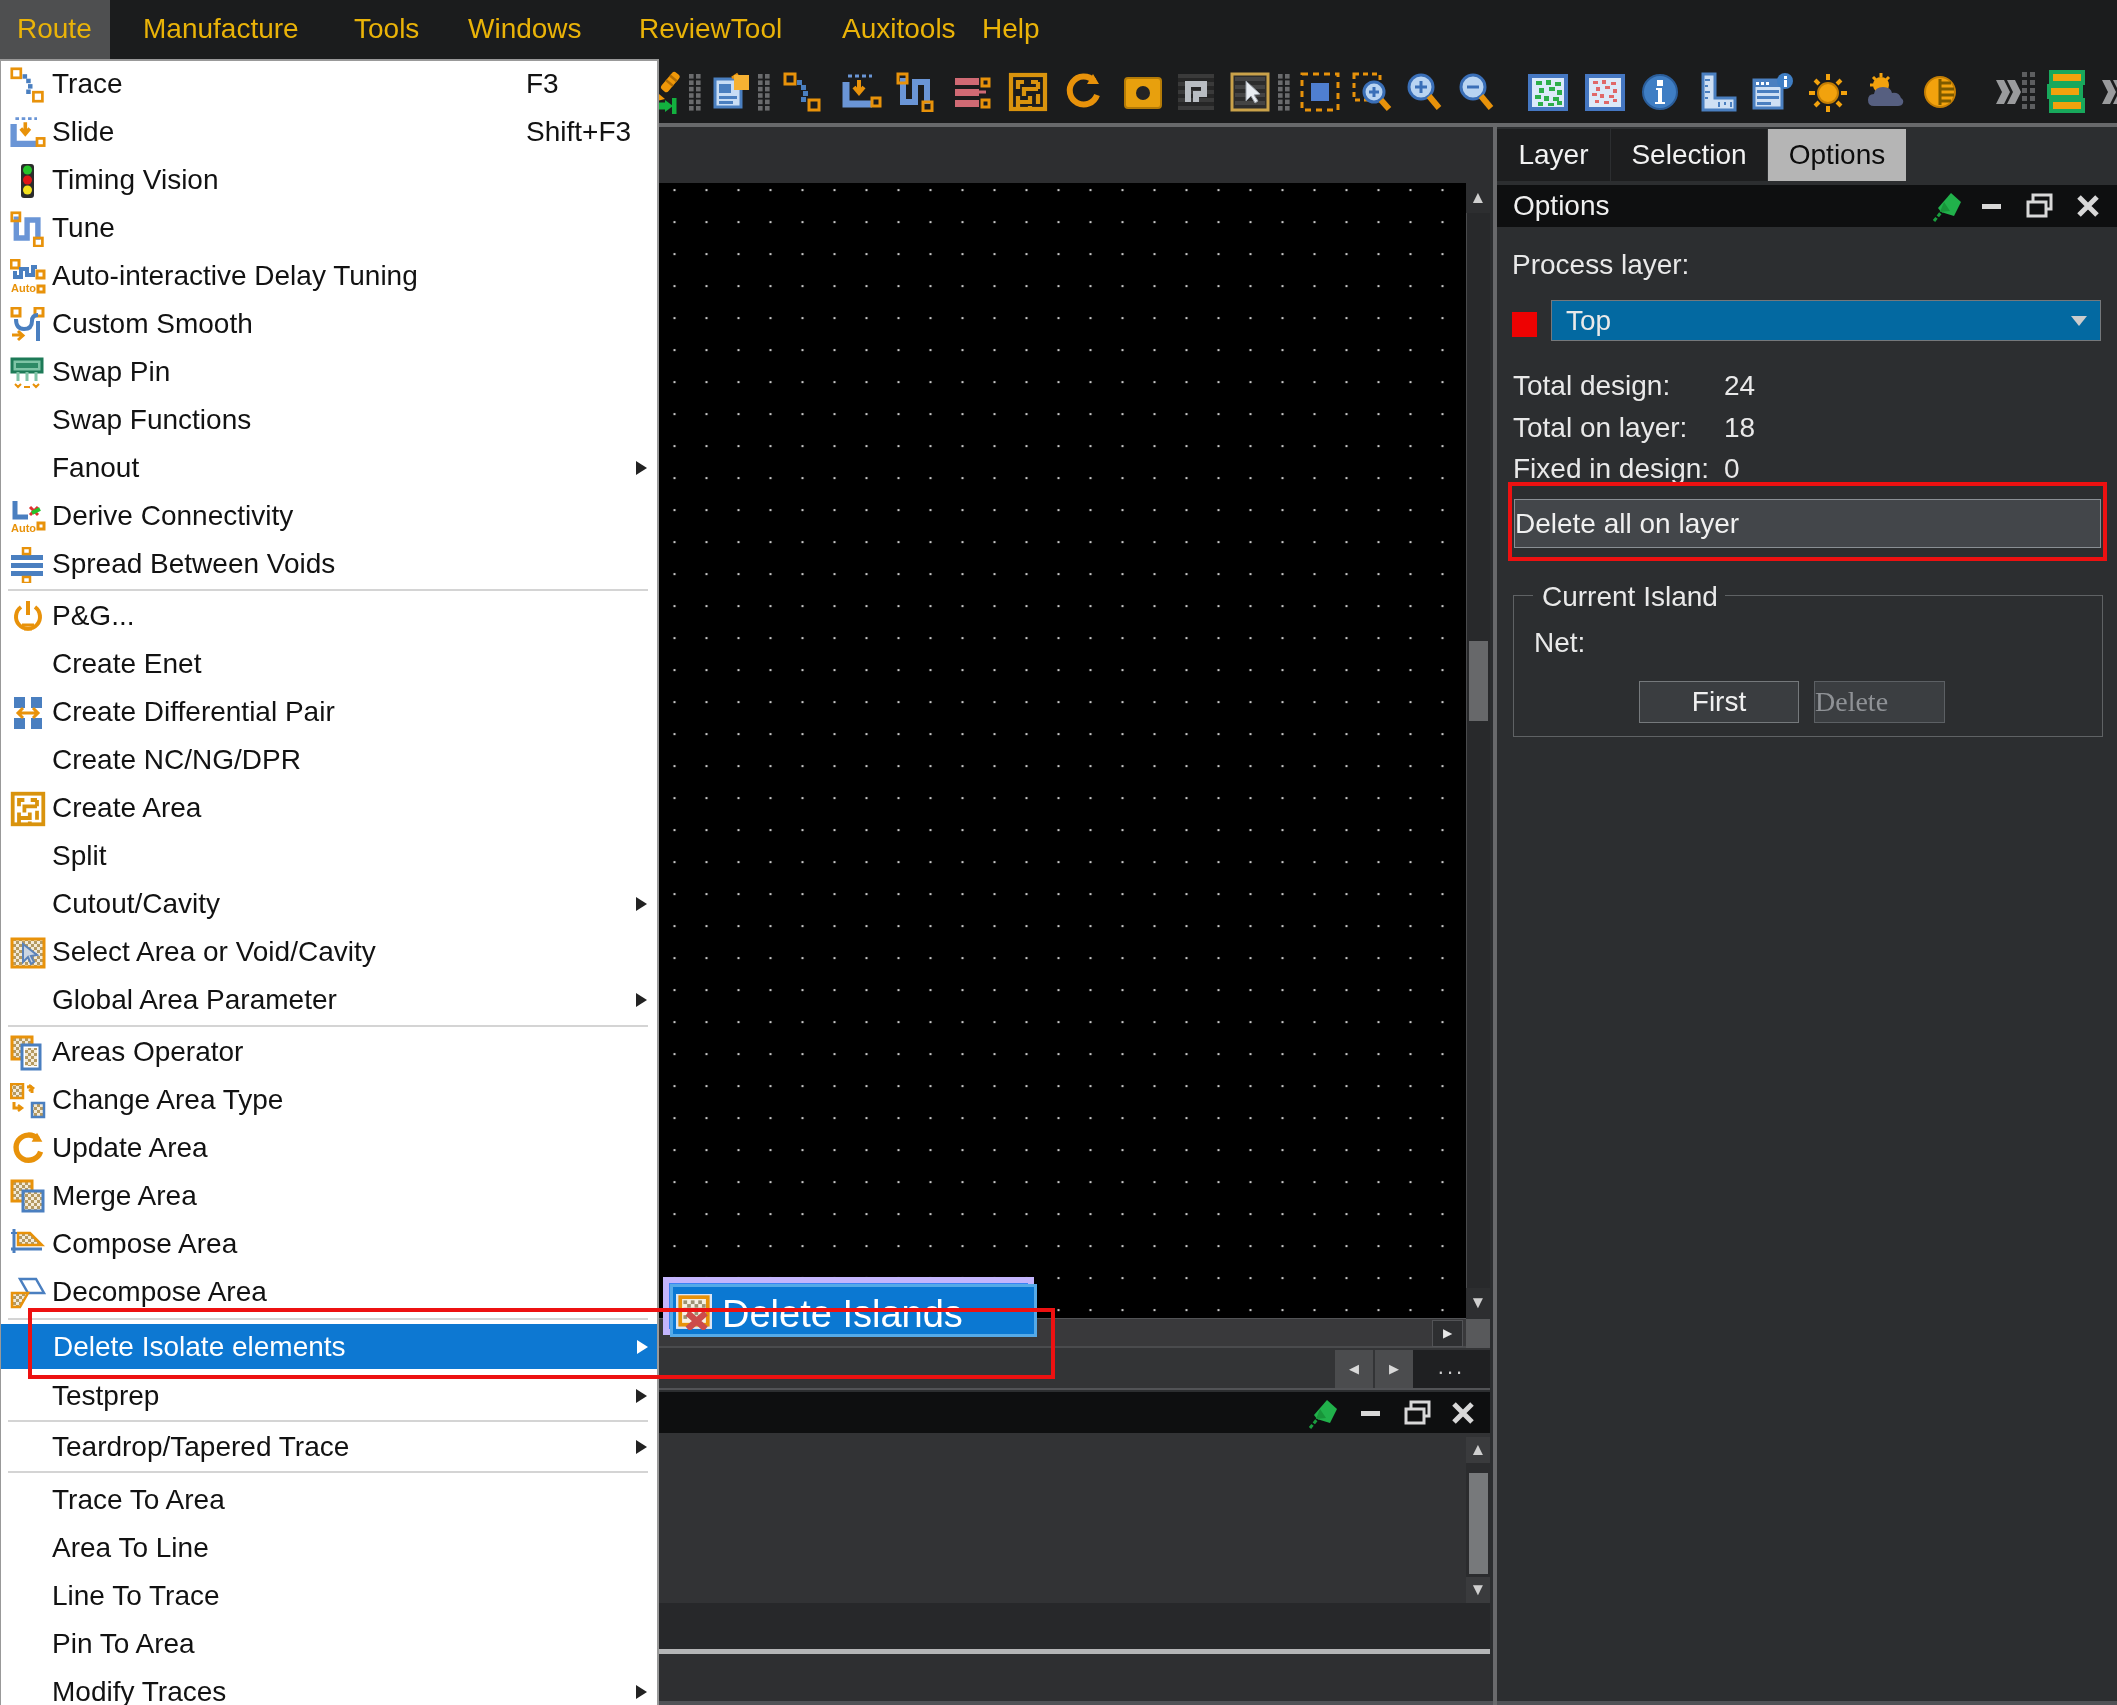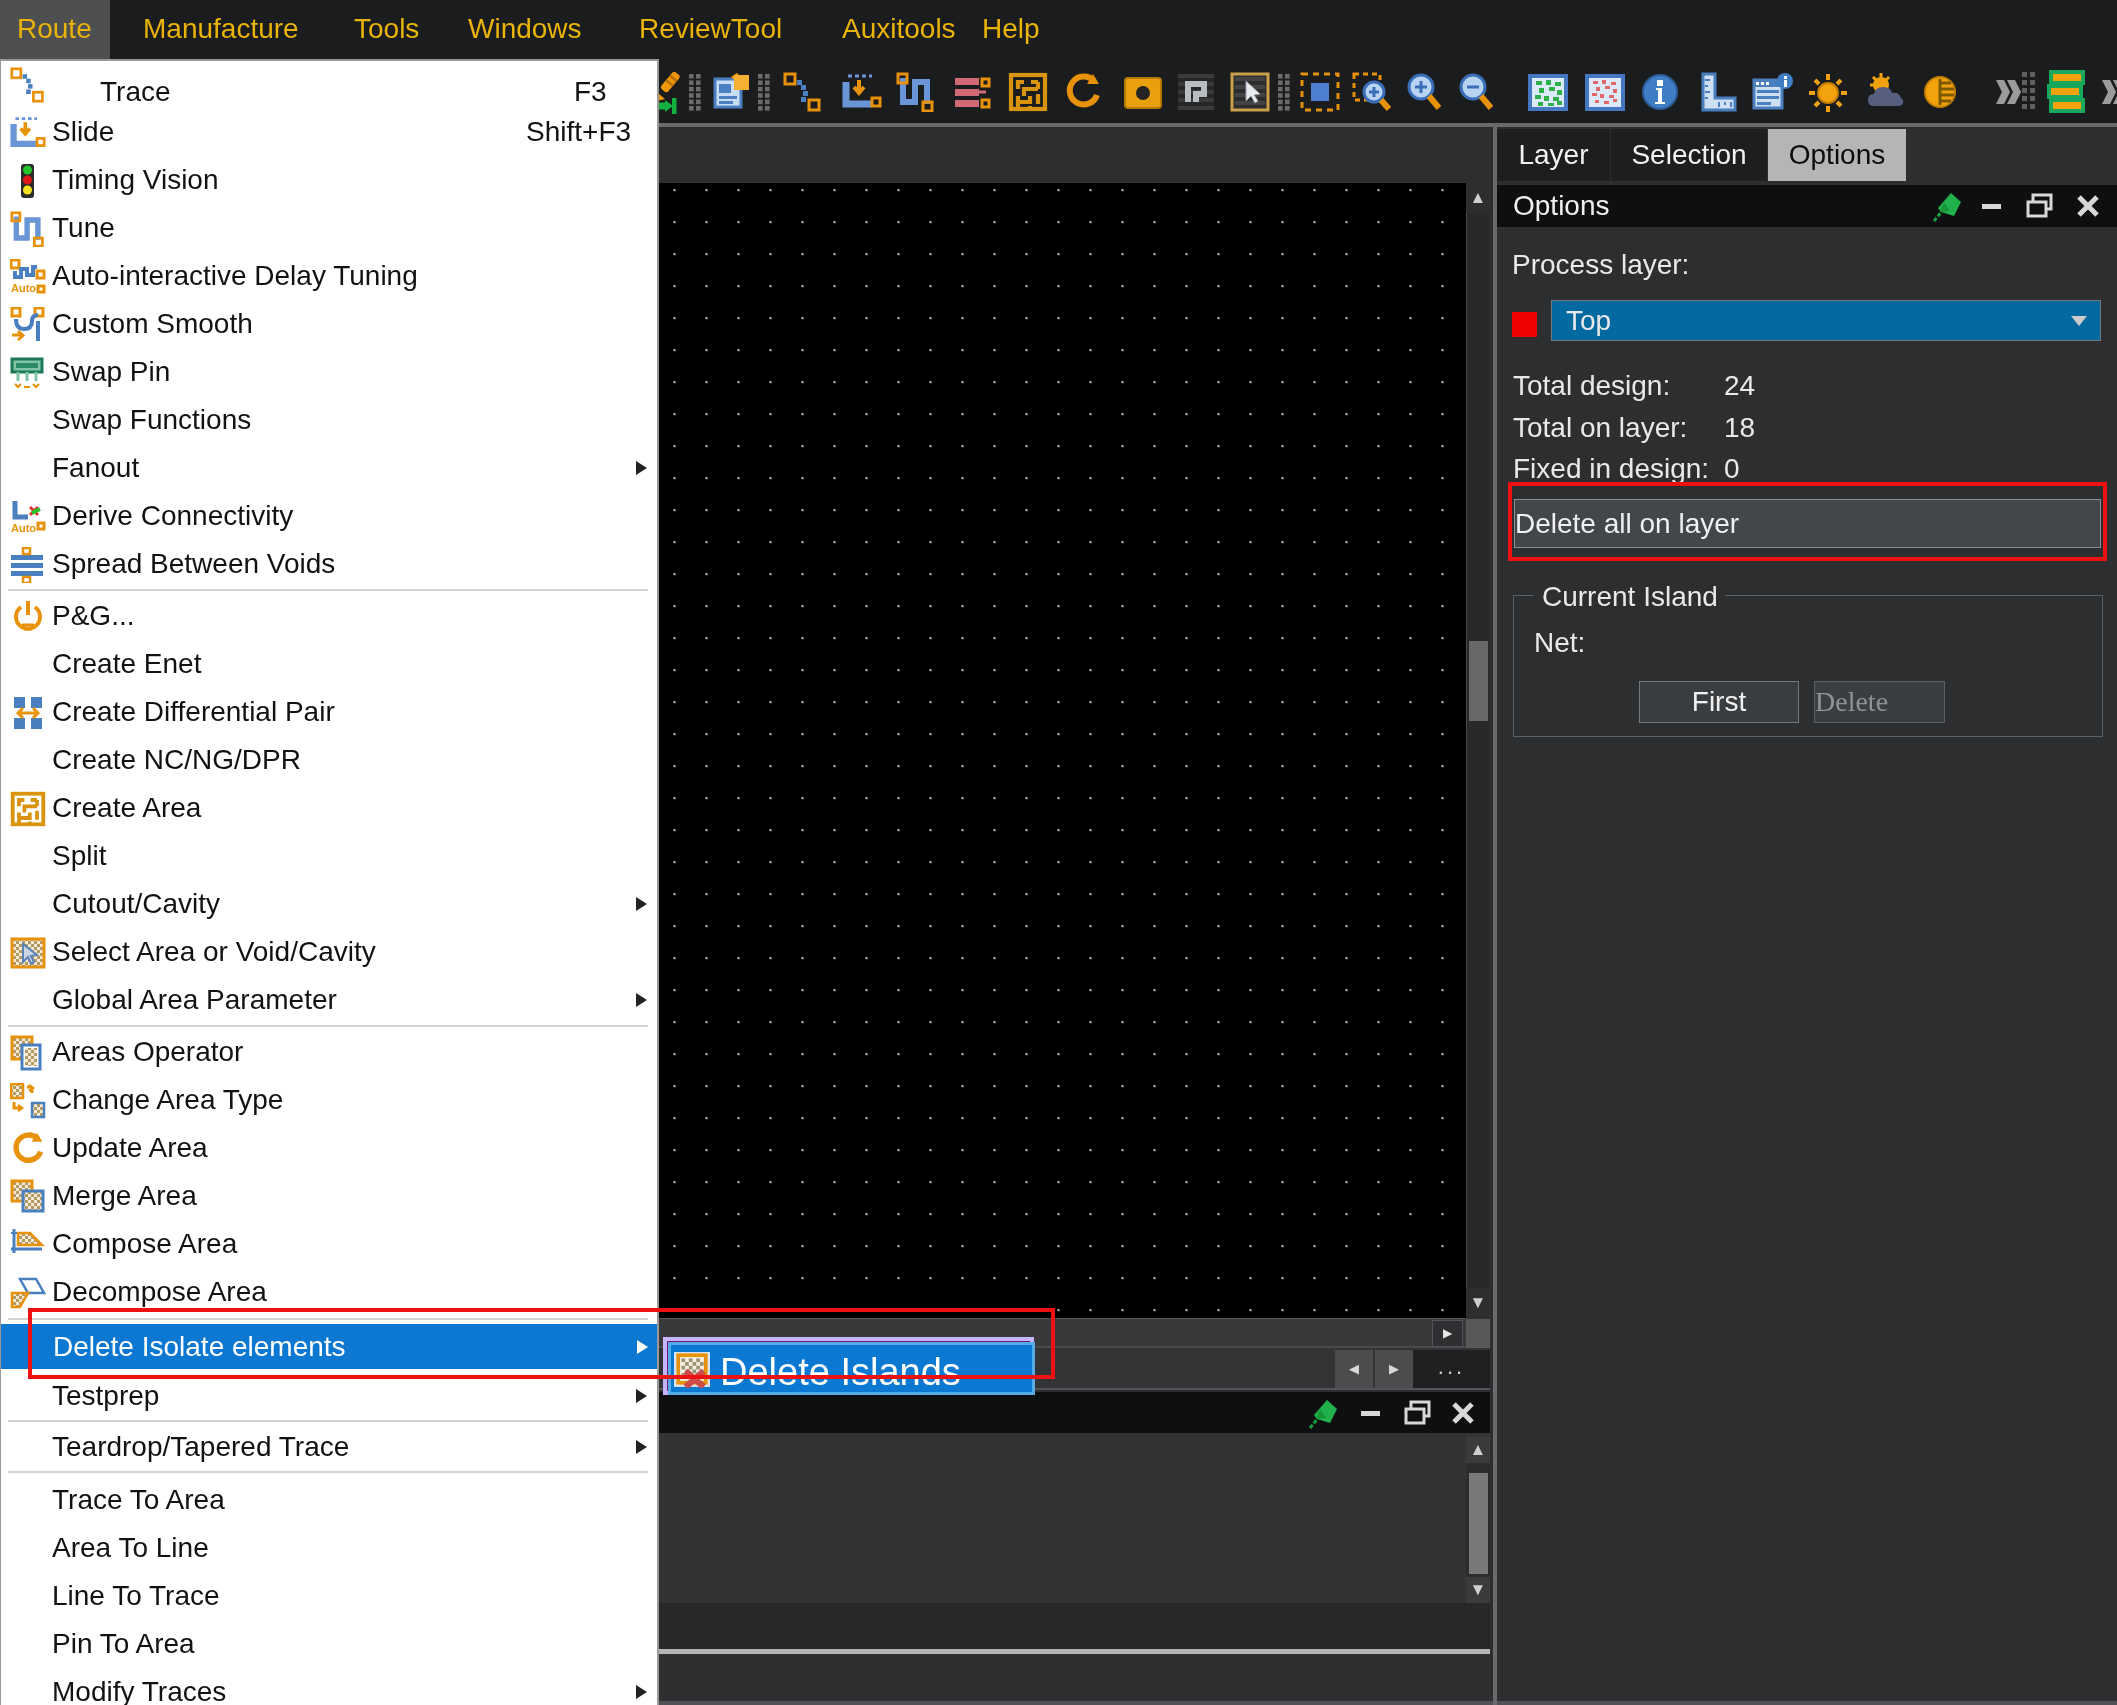--- a/index.html
+++ b/index.html
@@ -42,21 +42,21 @@
 .rlabel { position:absolute; color:#e9e9e9; font-size:28px; }
 
 #menu { left:0px; top:59px; width:659px; height:1646px; background:#fff; border-top:2px solid #999; border-right:2px solid #999; border-left:1px solid #999; }
 .mi { position:absolute; left:0px; width:656px; height:48px; color:#121212; font-size:28px; }
 .mi .txt { position:absolute; left:52px; top:0px; line-height:48px; }
 .mi .sc { position:absolute; left:526px; top:0px; line-height:48px; }
 .mi .arr { position:absolute; left:636px; top:17px; width:0; height:0; border-left:11px solid #222; border-top:7px solid transparent; border-bottom:7px solid transparent; }
 .sep { position:absolute; left:8px; width:640px; height:2px; background:#d4d4d4; }
 #hlrow { position:absolute; left:1px; top:1324px; width:656px; height:45px; background:#0d78d2; color:#fff; font-size:28px; }
 
-#submenu { left:663px; top:1337px; width:371px; height:58px; background:#701a75; border:4px solid #c4b5fd; }
+#submenu { left:663px; top:1277px; width:371px; height:58px; background:#3b82f6; border:6px solid #c4b5fd; }
 #subhl { position:absolute; left:1px; top:1px; width:367px; height:53px; background:#0b78d2; border:3px solid #55aae8; }
 
 .redbox { position:absolute; border:4px solid #ed1111; }
 </style>
 </head>
 <body>
 <div class="abs" id="menubar"></div>
 <div id="routetab"></div>
 <span class="mlabel" style="left:17px;">Route</span>
 <span class="mlabel" style="left:143px;">Manufacture</span>
@@ -416,21 +416,21 @@
   <div class="abs" style="left:1513px; top:595px; width:590px; height:142px; border:1px solid #5f6264; border-top:none;"></div>
   <div class="abs" style="left:1513px; top:595px; width:20px; height:1px; background:#5f6264;"></div>
   <div class="abs" style="left:1725px; top:595px; width:378px; height:1px; background:#5f6264;"></div>
   <div class="rlabel" style="left:1542px; top:581px;">Current Island</div>
   <div class="rlabel" style="left:1534px; top:627px;">Net:</div>
   <div class="abs" style="left:1639px; top:681px; width:160px; height:42px; background:#3a3d40; border:1px solid #75797c; color:#f0f0f0; font-size:28px; text-align:center; line-height:40px;">First</div>
   <div class="abs" style="left:1814px; top:681px; width:131px; height:42px; background:#3b3e41; border:1px solid #5c6064; color:#8f9296; font-size:28px; text-align:left; line-height:40px;font-family:Liberation Serif, serif;">Delete</div>
 </div>
 <div class="abs" id="menu"></div>
 <div id="menuitems">
-  <div class="mi" style="top:68px;margin-left:48px;">
+  <div class="mi" style="top:60px;">
       <span class="txt">Trace</span>
       <span class="sc">F3</span>
     </div>
   <div class="mi" style="top:108px;padding-left:48px;">
       <span class="txt">Slide</span>
       <span class="sc">Shift+F3</span>
     </div>
   <div class="mi" style="top:156px;">
       <span class="txt">Timing Vision</span>
     </div>

